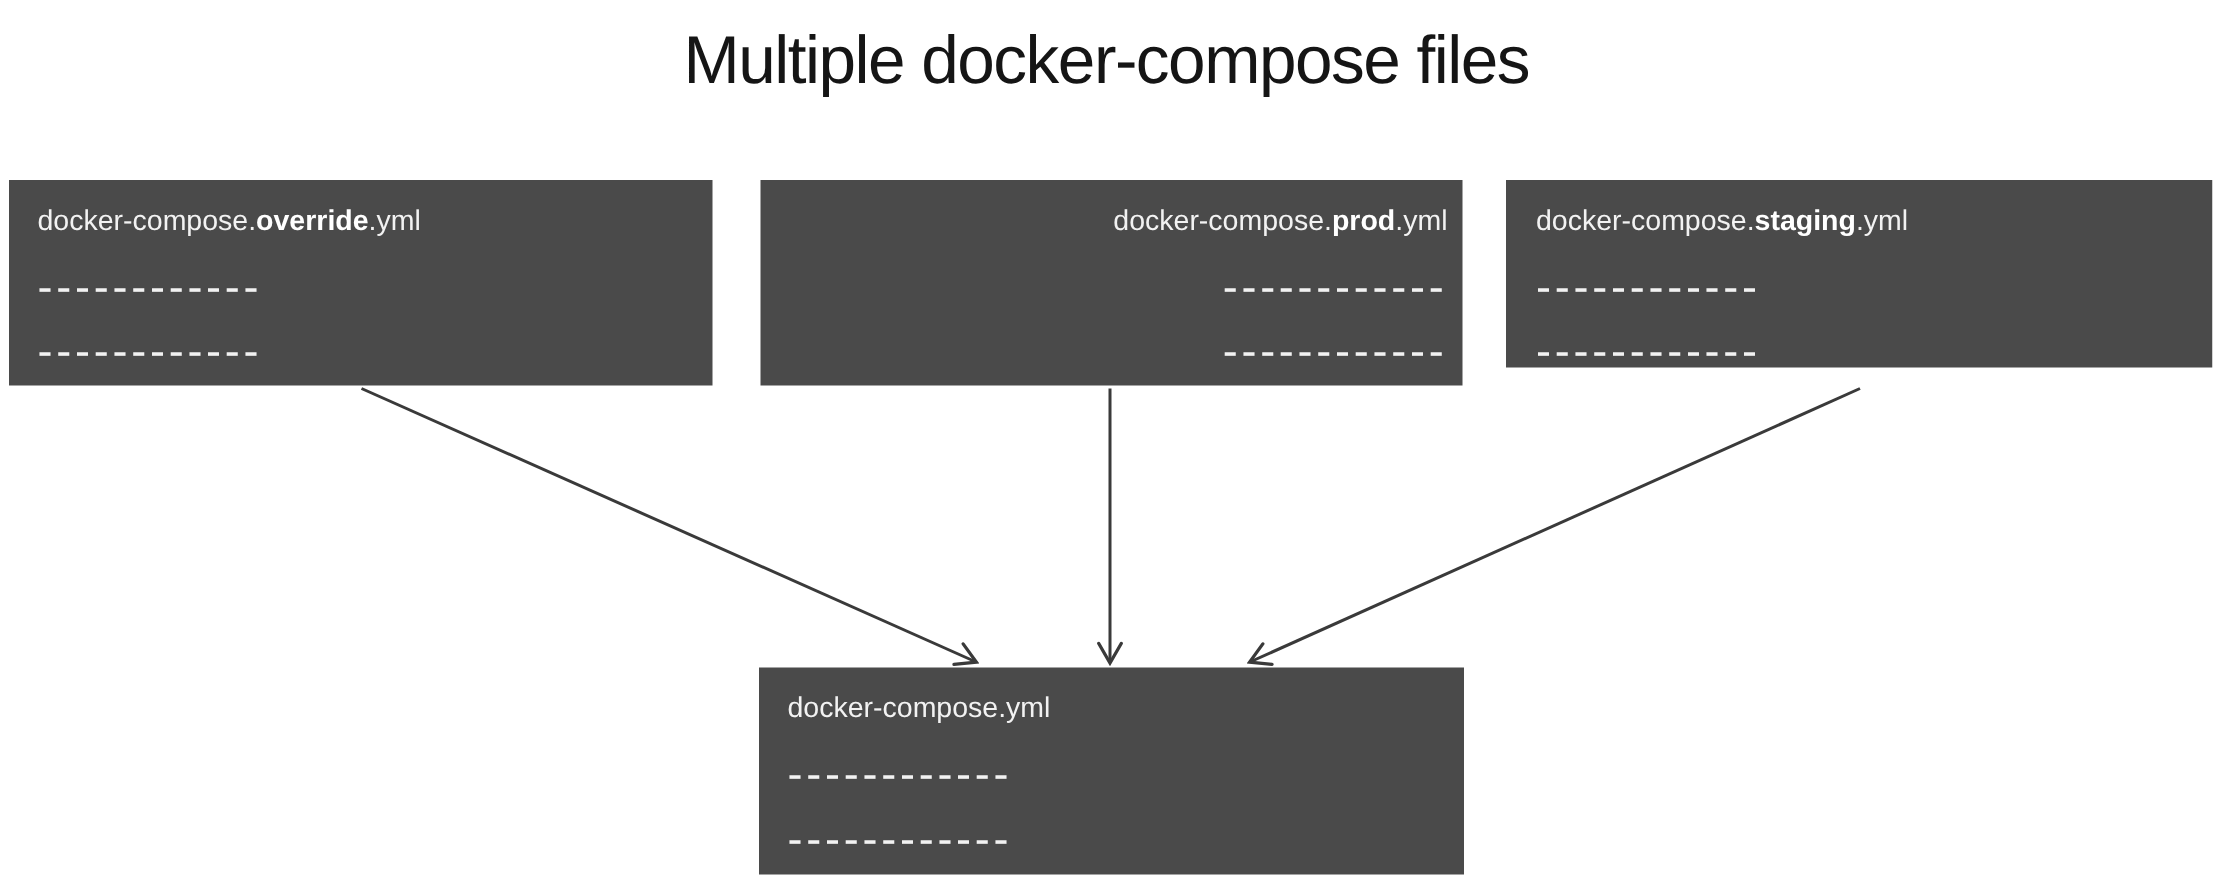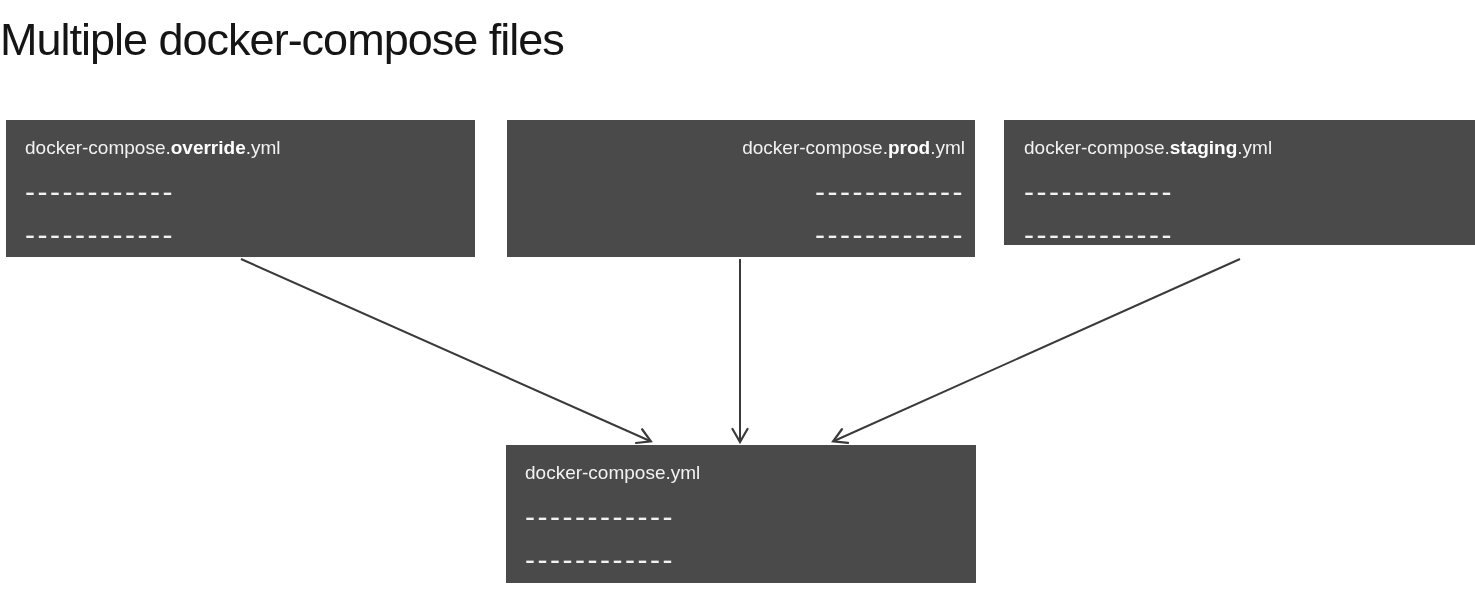--- a/index.html
+++ b/index.html
@@ -18,21 +18,21 @@
   }
   .canvas {
     position: relative;
     width: 1475px; height: 593px;
     background: var(--bg);
   }
   .diagram-title {
     position: absolute;
     top: 14px; left: 0;
     width: 100%;
-    text-align: left;
+    text-align: center;
     font-size: 45px;
     font-weight: 300;
     letter-spacing: -1px;
     color: var(--title);
     white-space: nowrap;
   }
   .file-box {
     position: absolute;
     background: var(--node-bg);
     color: var(--node-text);

